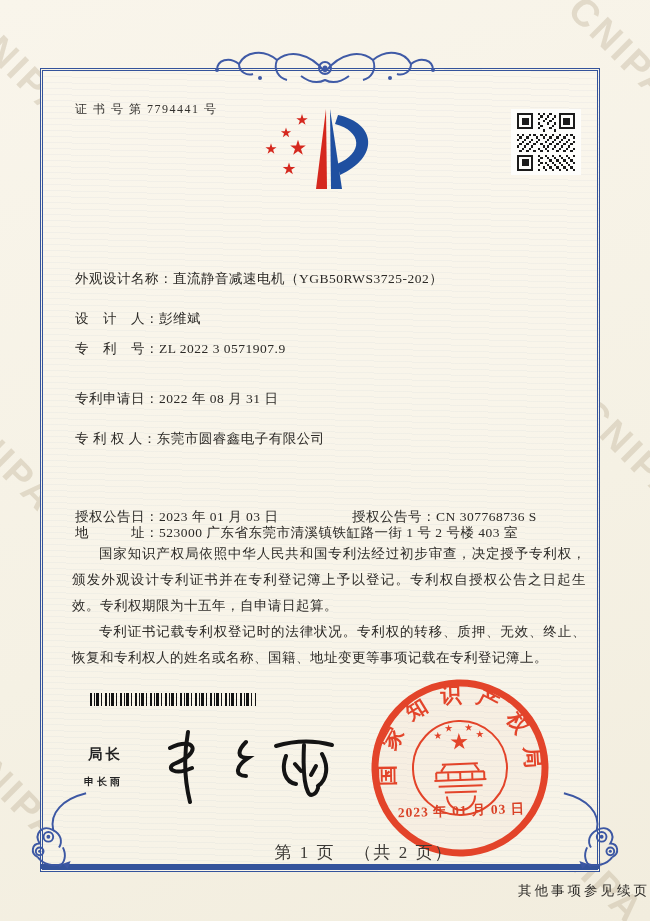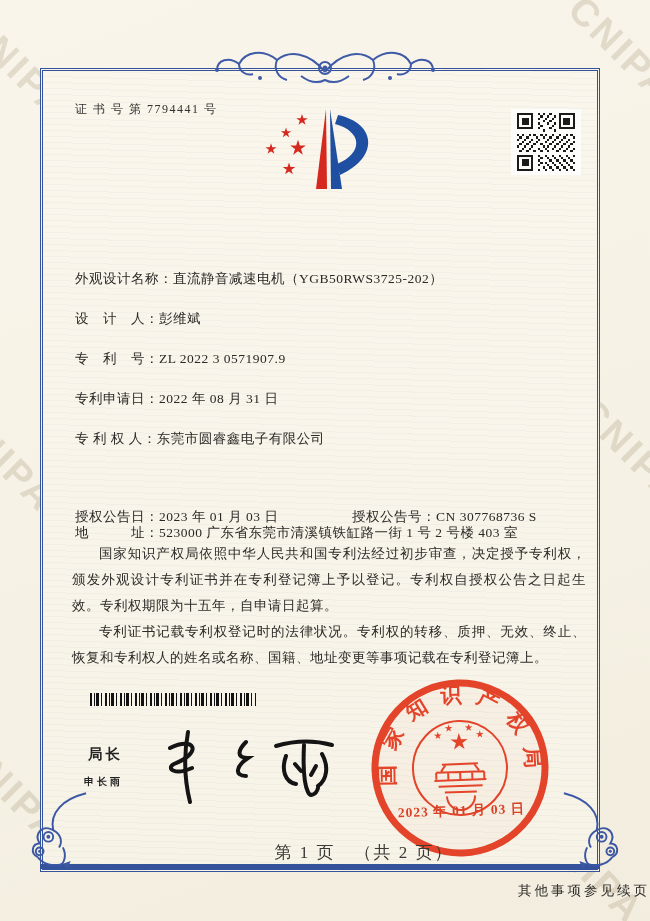--- a/index.html
+++ b/index.html
@@ -40,21 +40,21 @@
   .qr svg{width:100%;height:100%;}
   .title{
     position:absolute;left:0;right:0;top:193px;margin:0;
     text-align:center;font-size:31px;font-weight:bold;color:#191919;
     letter-spacing:8px;text-indent:8px;
   }
   
   .row{position:absolute;left:75px;font-size:13.5px;color:#2b2926;letter-spacing:0.5px;white-space:nowrap;}
   .row .lbl{display:inline-block;text-align:right;}
   .row .val{display:inline-block;}
-  .r0{top:270px;} .r1{top:310px;} .r2{top:350px;} .r3{top:390px;}
+  .r0{top:270px;} .r1{top:310px;} .r2{top:340px;} .r3{top:390px;}
   .r4{top:430px;} .r5{top:492px;margin-top:32px;} .r6{top:508px;}
   .row-grantno{position:absolute;left:352px;top:508px;font-size:13.5px;color:#2b2926;letter-spacing:0.5px;white-space:nowrap;}
   
   .body-text{position:absolute;left:72px;top:541px;width:514px;}
   .body-text p{
     margin:0;font-size:13.5px;line-height:1.92;color:#2d2b28;
     text-indent:2em;text-align:justify;letter-spacing:0.5px;
   }
   
   .barcode{

